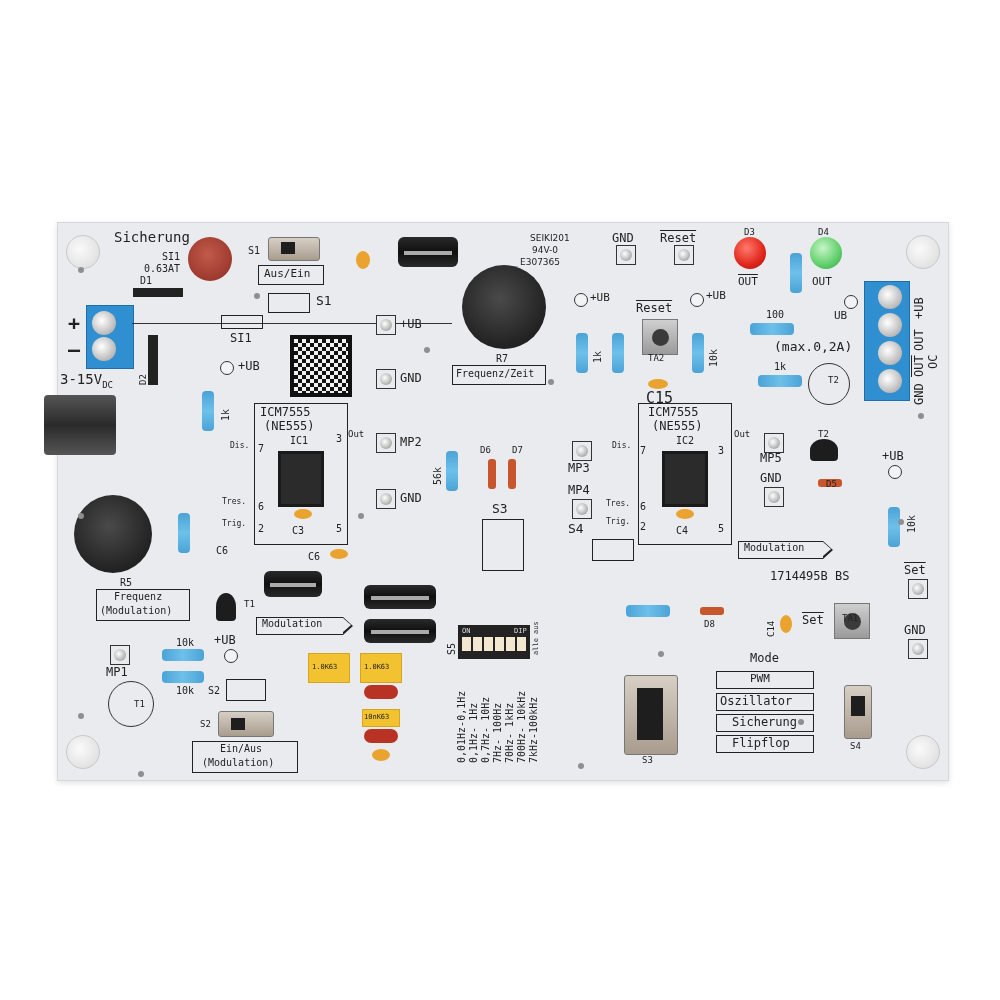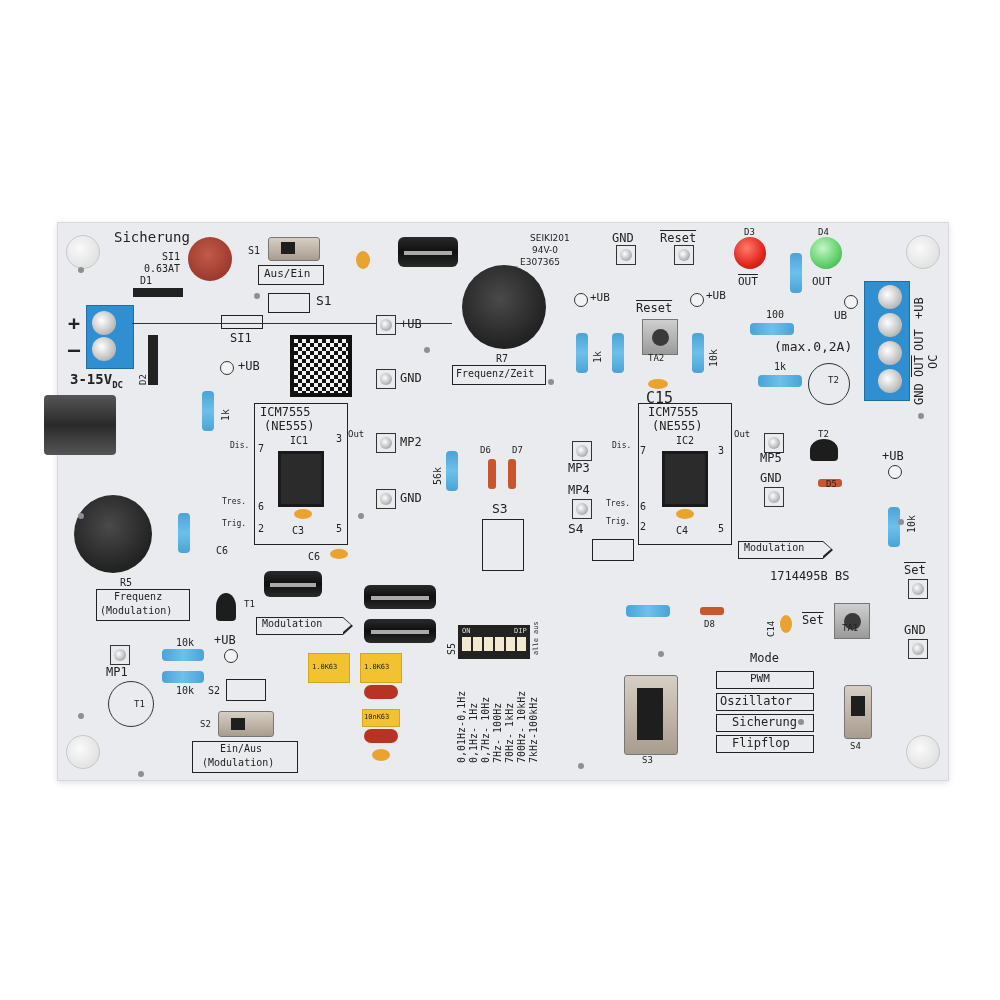--- a/index.html
+++ b/index.html
@@ -58,21 +58,21 @@
   <div class="fuse" style="left:130px;top:14px;width:44px;height:44px;"></div>
 
   <div class="diode" style="left:75px;top:65px;width:50px;height:9px;"></div>
   <div class="silk" style="left:82px;top:52px;font-size:10px;">D1</div>
 
   <div class="terminal" style="left:28px;top:82px;width:46px;height:62px;"></div>
   <div class="term-screw" style="left:34px;top:88px;"></div>
   <div class="term-screw" style="left:34px;top:114px;"></div>
   <div class="silk" style="left:10px;top:88px;font-size:20px;font-weight:bold;">+</div>
   <div class="silk" style="left:10px;top:114px;font-size:20px;font-weight:bold;">–</div>
-  <div class="silk" style="left:12px;top:148px;font-size:14px;font-weight:bold;">
+  <div class="silk" style="left:2px;top:148px;font-size:14px;">
     <span>3-15V</span><sub style="font-size:9px;">DC</sub>
   </div>
 
   <div class="abs" style="left:-14px;top:172px;width:72px;height:60px;background:linear-gradient(180deg,#555,#2a2a2a,#555);border-radius:4px;"></div>
 
   <div class="diode" style="left:90px;top:112px;width:10px;height:50px;"></div>
   <div class="silk rot" style="left:80px;top:162px;font-size:9px;">D2</div>
 
   <div class="line" style="left:74px;top:100px;width:320px;height:1px;"></div>
   <div class="box" style="left:163px;top:92px;width:40px;height:12px;"></div>
@@ -243,21 +243,21 @@
   <div class="silk" style="left:846px;top:340px;font-size:12px;text-decoration:overline;">Set</div>
   <div class="pin" style="left:850px;top:356px;"></div>
 
   <div class="resistor" style="left:568px;top:382px;width:44px;height:12px;"></div>
   <div class="diode-glass" style="left:642px;top:384px;width:24px;height:8px;"></div>
   <div class="silk" style="left:646px;top:396px;font-size:9px;">D8</div>
   <div class="cap-org" style="left:722px;top:392px;width:12px;height:18px;"></div>
   <div class="silk rot" style="left:708px;top:414px;font-size:9px;">C14</div>
   <div class="silk" style="left:744px;top:390px;font-size:12px;text-decoration:overline;">Set</div>
   <div class="tact" style="left:776px;top:380px;width:34px;height:34px;"></div>
-  <div class="silk" style="left:784px;top:400px;font-size:9px;">TA1</div>
+  <div class="silk" style="left:784px;top:390px;font-size:9px;">TA1</div>
   <div class="silk" style="left:846px;top:400px;font-size:12px;">GND</div>
   <div class="pin" style="left:850px;top:416px;"></div>
 
   <div class="silk" style="left:692px;top:428px;font-size:12px;">Mode</div>
   <div class="slide" style="left:566px;top:452px;width:52px;height:78px;">
       <div class="slide-knob" style="left:12px;top:12px;width:26px;height:52px;"></div>
     </div>
   <div class="silk" style="left:584px;top:532px;font-size:9px;">S3</div>
   <div class="box" style="left:658px;top:448px;width:96px;height:16px;"></div>
   <div class="silk" style="left:692px;top:449px;font-size:11px;">PWM</div>

